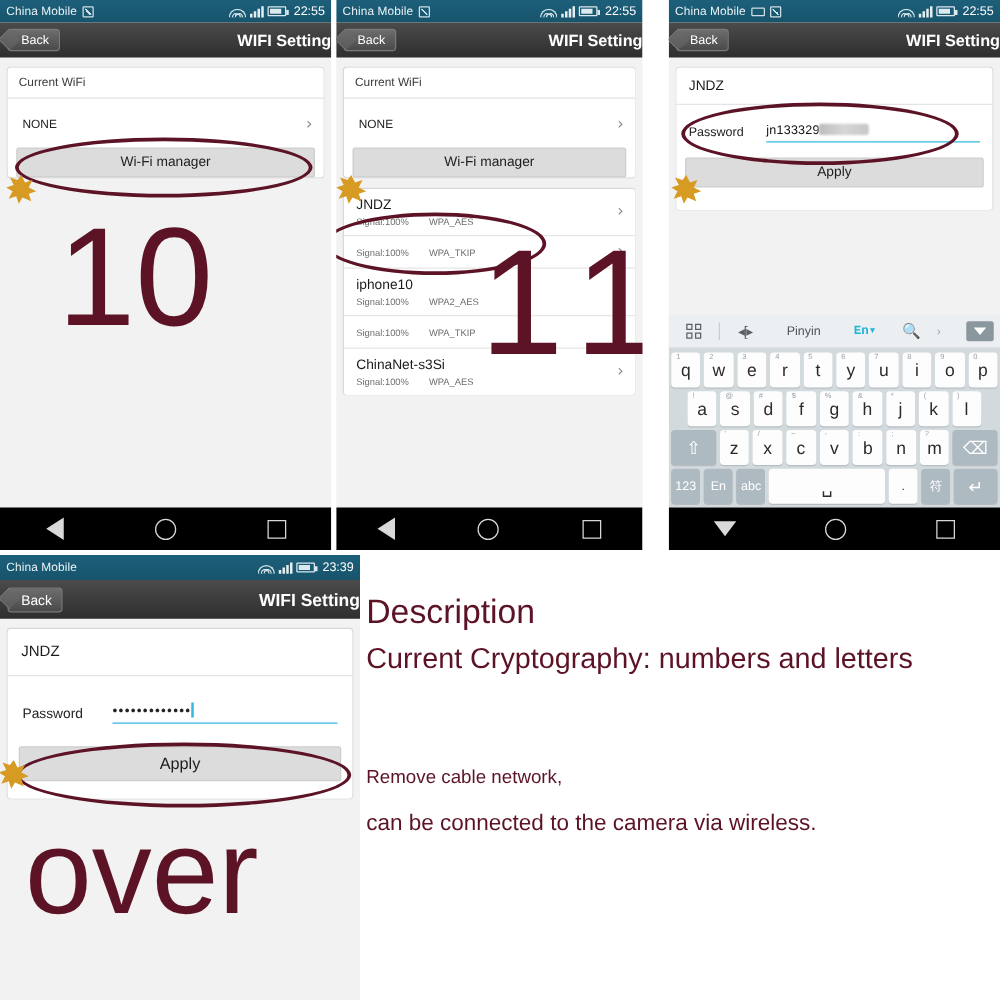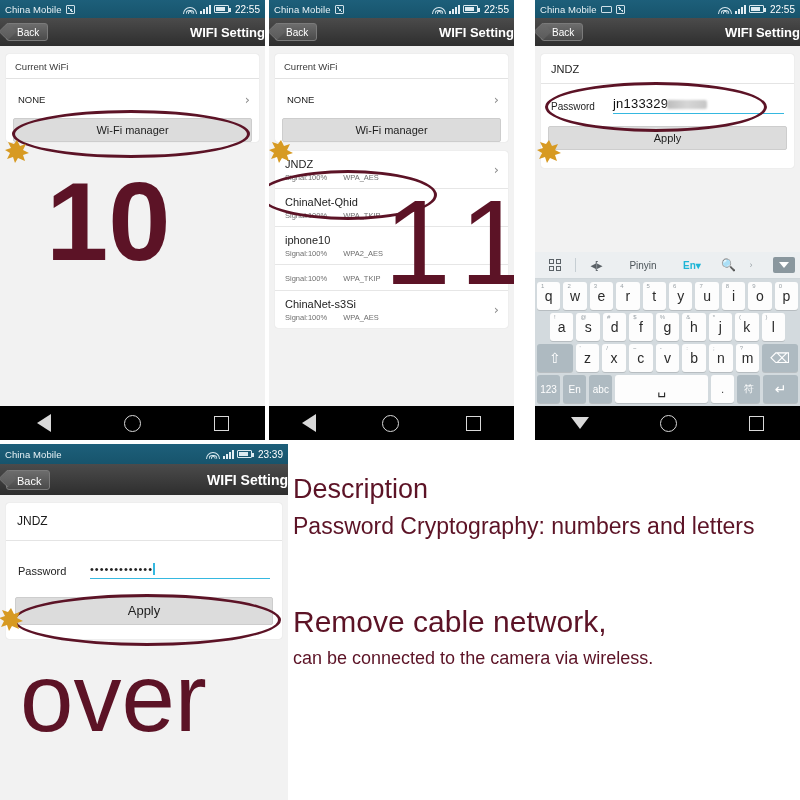--- a/index.html
+++ b/index.html
@@ -143,21 +143,21 @@
     background:#fff;margin:8px 6px 0 6px;border-radius:3px;
     box-shadow:0 0 1px rgba(0,0,0,.18);padding-bottom:9px;
   }
   .pw-ssid{
     font-size:11px;color:#1c1c1c;padding:9px 10px 8px 10px;
     border-bottom:1px solid #e4e4e4;
   }
   .pw-row{display:flex;align-items:flex-end;padding:10px 10px 4px 10px;}
   .pw-lbl{font-size:10px;color:#222;padding-bottom:2px;width:62px;flex:none;}
   .pw-inputwrap{flex:1;border-bottom:1.5px solid #35b8e0;padding-bottom:1px;position:relative;}
-  .pw-val{font-size:13px;color:#111;letter-spacing:.2px;}
+  .pw-val{font-size:10px;color:#111;letter-spacing:.2px;}
   .pw-blur{
     display:inline-block;width:40px;height:9px;vertical-align:-1px;
     background:linear-gradient(to right,#bdbdbd,#d6d6d6,#c7c7c7);
     filter:blur(1px);border-radius:2px;margin-left:-1px;
   }
   .pw-dots{font-size:11px;color:#222;letter-spacing:1px;}
   .caret{display:inline-block;width:1.5px;height:12px;background:#35b8e0;vertical-align:-2px;}
 
   
   .navbar{
@@ -265,21 +265,21 @@
   </div>
 
   <div class="ell" style="left:12px;top:110px;width:232px;height:42px;"></div>
 
   <div class="cursor" style="left:4px;top:138px;">
     <svg width="26" height="26" viewBox="0 0 26 26">
       <path d="M13 2 L16 8 L22 6 L19 12 L25 15 L19 17 L21 23 L14 20 L11 25 L9 19 L3 21 L6 15 L1 12 L7 10 L4 4 L10 6 Z" fill="#d79a22"></path>
     </svg>
   </div>
 
-  <div class="bignum" style="left:46px;top:166px;font-size:112px;font-weight:bold;">10</div>
+  <div class="bignum" style="left:46px;top:166px;font-size:112px;">10</div>
 
   <div class="navbar">
     <div class="nav-back"></div>
     <div class="nav-circle"></div>
     <div class="nav-square"></div>
   </div>
 </div>
 
 <div class="panel" style="left:269px;top:0;width:245px;height:440px;">
 
@@ -325,21 +325,20 @@
   <div class="list">
     <div class="li">
       <div class="li-main">
         <div class="li-ssid">JNDZ</div>
         <div class="li-sub"><span>Signal:100%</span><span class="sec">WPA_AES</span></div>
       </div>
       <span class="chev">›</span>
     </div>
     <div class="li">
       <div class="li-main">
-        <div class="li-ssid">ChinaNet-Qhid</div>
         <div class="li-sub"><span>Signal:100%</span><span class="sec">WPA_TKIP</span></div>
       </div>
       <span class="chev">›</span>
     </div>
     <div class="li">
       <div class="li-main">
         <div class="li-ssid">iphone10</div>
         <div class="li-sub"><span>Signal:100%</span><span class="sec">WPA2_AES</span></div>
       </div>
       <span class="chev">›</span>
@@ -435,21 +434,21 @@
         <span class="kb-grid">
             <i></i>
             <i></i>
             <i></i>
             <i></i>
           </span>
       </div>
       <div class="kb-sep"></div>
       <div style="width:40px;" class="kb-cursor">◂[▸</div>
       <div style="width:54px;">Pinyin</div>
-      <div style="width:44px;" class="kb-en">En▾</div>
+      <div style="width:44px;font-family:Liberation Mono, monospace;" class="kb-en">En▾</div>
       <div style="width:30px;" class="kb-search">🔍</div>
       <div style="width:14px;font-size:9px;color:#9aa2a7;">›</div>
       <div style="flex:1;justify-content:flex-end;padding-right:5px;">
         <span class="kb-drop">
             <b></b>
           </span>
       </div>
     </div>
 
     <div class="kb-rows">
@@ -635,17 +634,17 @@
     <svg width="26" height="26" viewBox="0 0 26 26">
       <path d="M13 2 L16 8 L22 6 L19 12 L25 15 L19 17 L21 23 L14 20 L11 25 L9 19 L3 21 L6 15 L1 12 L7 10 L4 4 L10 6 Z" fill="#d79a22"></path>
     </svg>
   </div>
 
   <div class="bignum" style="left:20px;top:206px;font-size:96px;">over</div>
 </div>
 
 <div class="desc" style="left:293px;top:470px;width:500px;">
   <div style="font-size:27px;line-height:38px;">Description</div>
-  <div style="font-size:23px;line-height:36px;">Password Cryptography: numbers and letters</div>
+  <div style="font-size:23px;line-height:36px;">Current Cryptography: numbers and letters</div>
   <div style="height:60px;"></div>
-  <div style="font-size:30px;line-height:36px;">Remove cable network,</div>
+  <div style="font-size:15px;line-height:36px;">Remove cable network,</div>
   <div style="font-size:18px;line-height:36px;">can be connected to the camera via wireless.</div>
 </div>
 
 </body></html>

